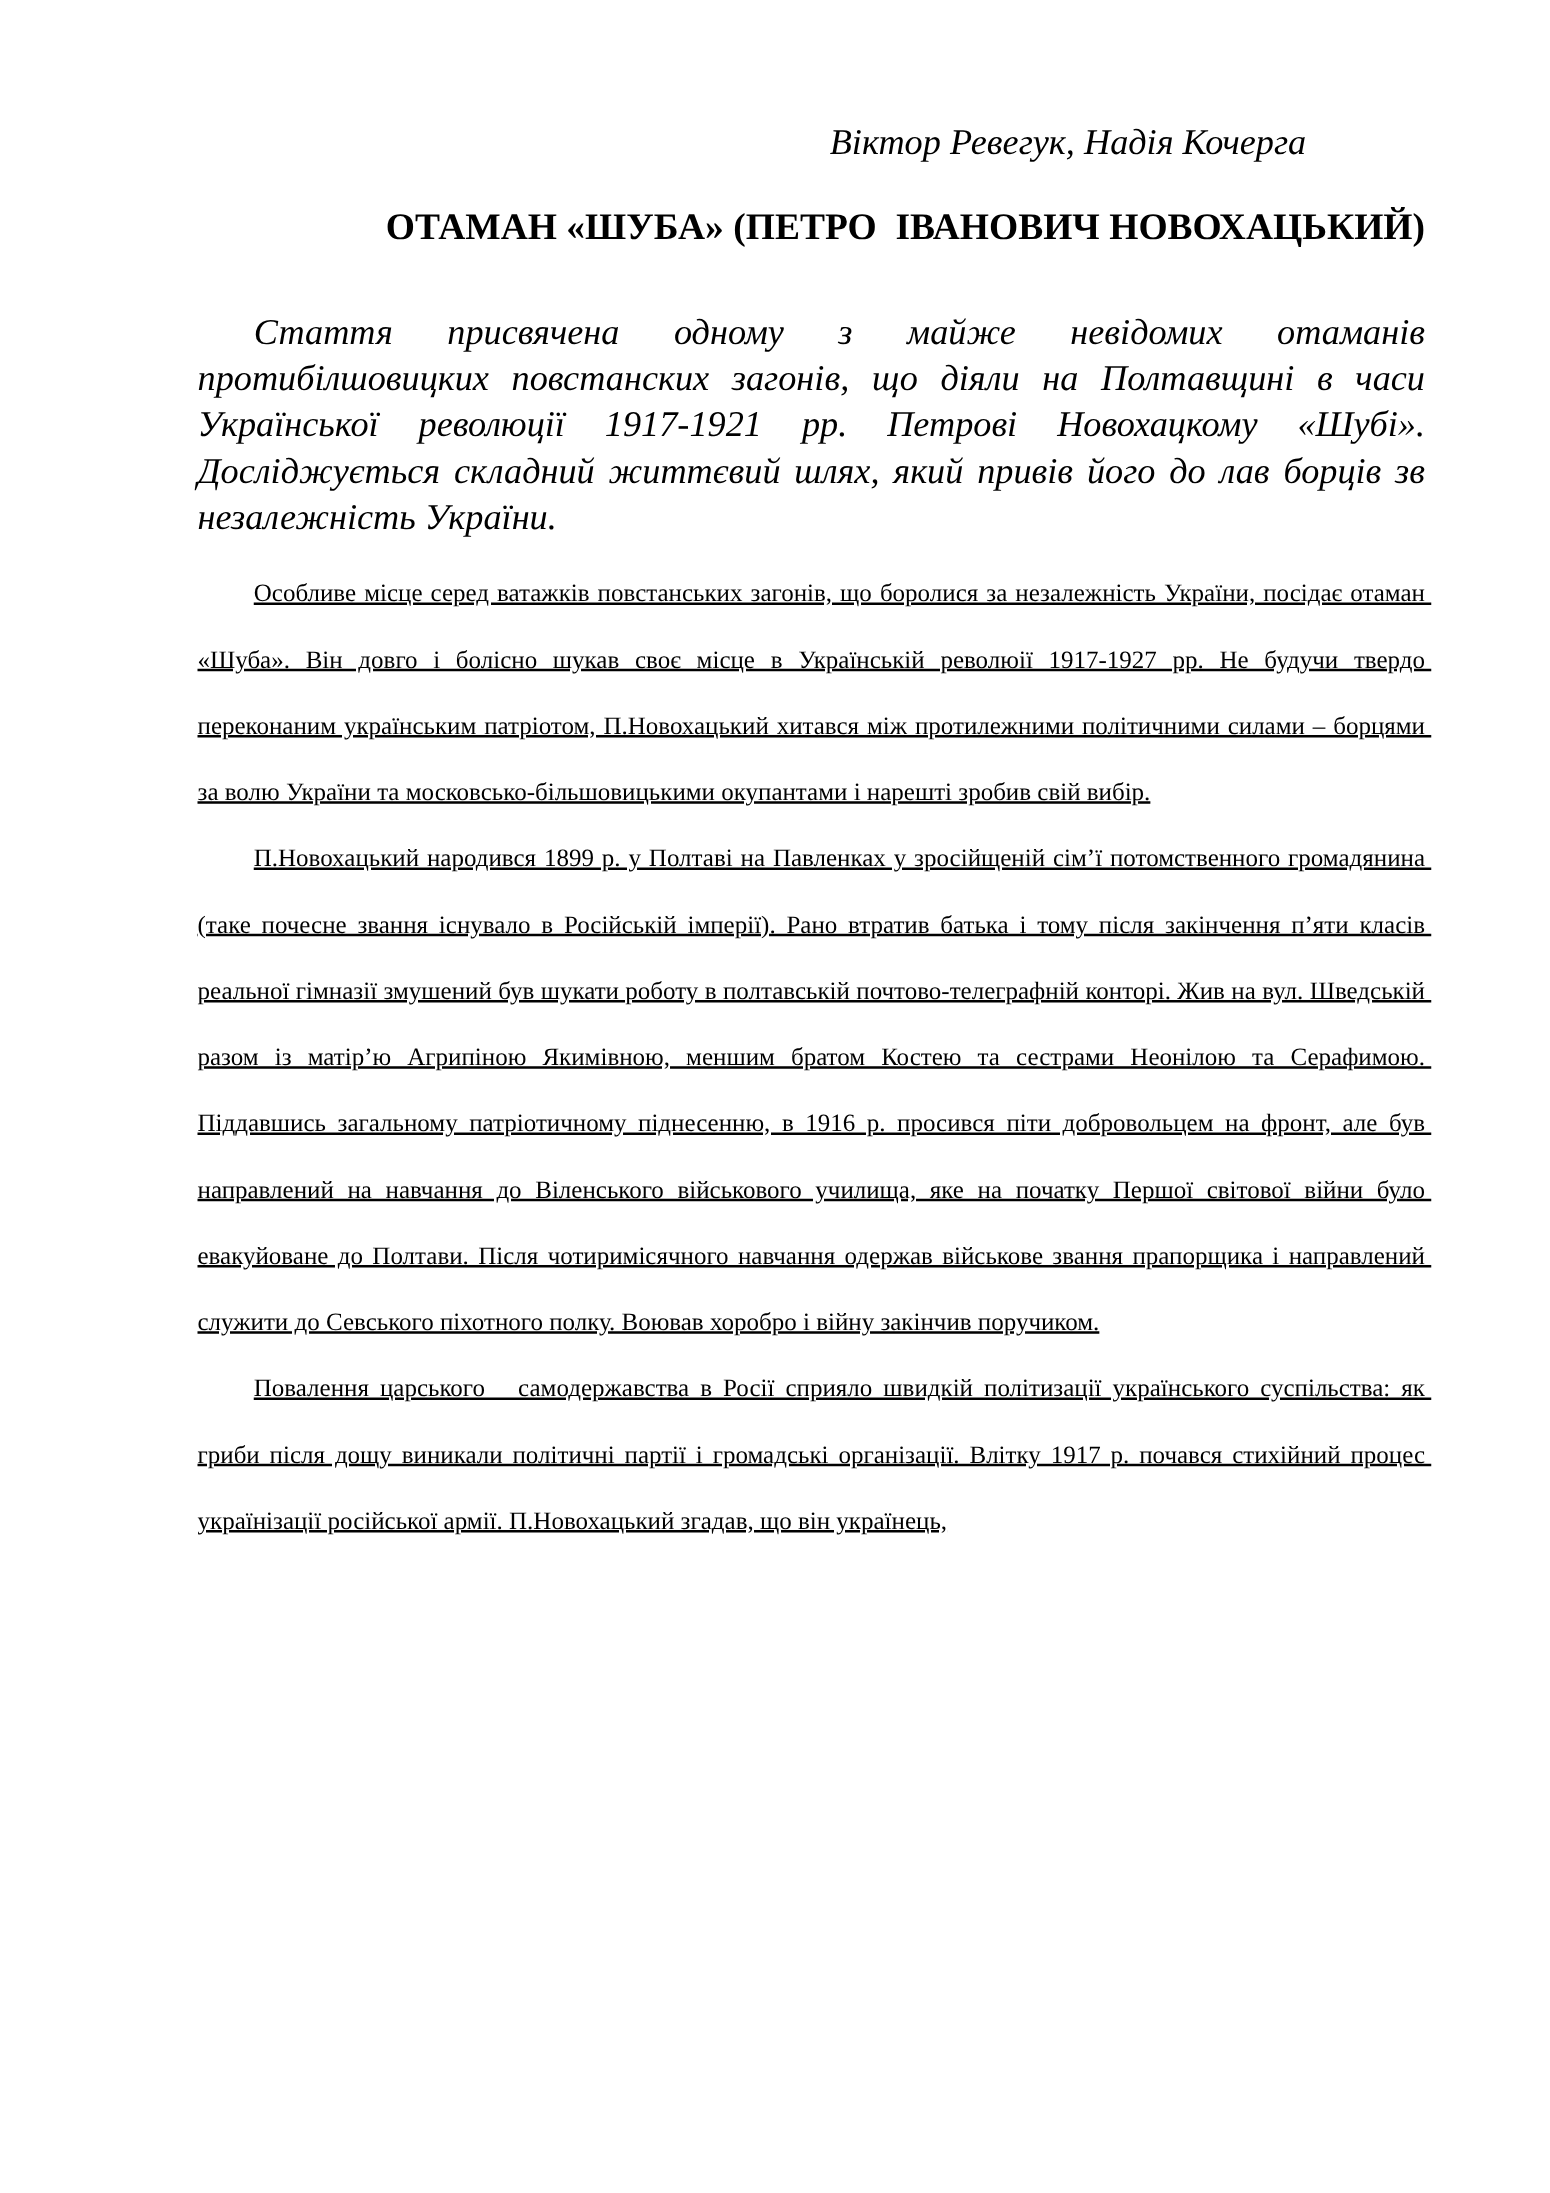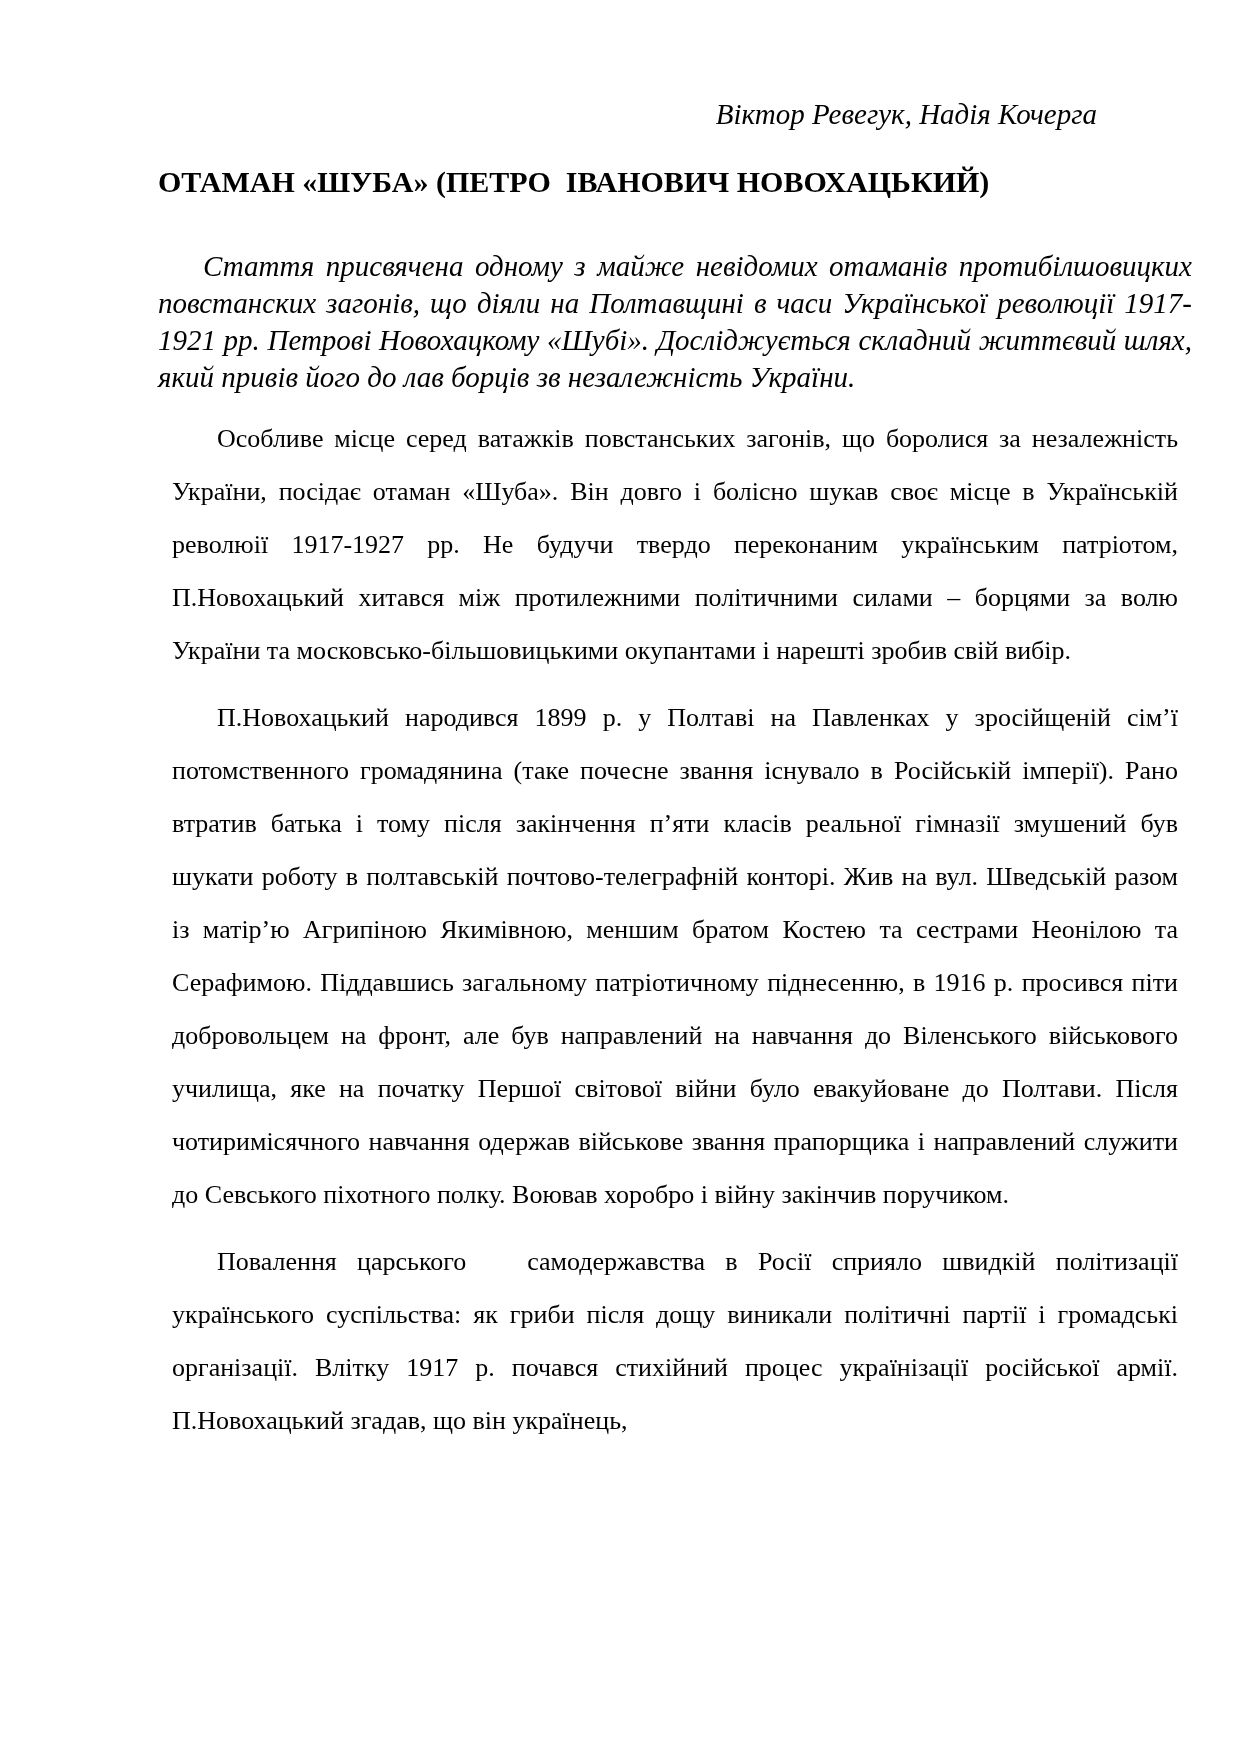--- a/index.html
+++ b/index.html
@@ -7,37 +7,37 @@
     padding: 0;
     background: #e8e8e8;
   }
   .page {
     position: relative;
     width: 1240px;
     height: 1754px;
     margin: 0 auto;
     background: #ffffff;
     box-sizing: border-box;
-    padding: 96px 48px 0 158px;
+    padding: 96px 100px 0 158px;
     font-family: "Liberation Serif", "DejaVu Serif", serif;
     color: #000000;
     overflow: hidden;
   }
   .authors {
     font-style: italic;
     font-size: 29px;
     line-height: 36px;
     text-align: right;
     margin: 0 95px 30px 0;
   }
   .doc-title {
     font-weight: bold;
     font-size: 30px;
     line-height: 40px;
-    text-align: left;
+    text-align: right;
     white-space: pre-wrap;
     margin: 0 0 46px 0;
   }
   .abstract-block {
     font-size: 29px;
     line-height: 37px;
     text-align: justify;
   }
   .abstract {
     margin: 0;
@@ -53,26 +53,27 @@
     font-style: normal;
   }
   .keywords .kw-text {
     font-style: italic;
     white-space: pre-wrap;
   }
   .body-block {
     margin-top: 16px;
   }
   .body-para {
-    margin: 14px;
-    font-size: 26px;
+    margin: 0;
+    font-size: 20px;
     line-height: 53px;
     text-align: justify;
     text-indent: 45px;
     white-space: pre-wrap;
+    text-decoration: underline;
   }
 </style>
 </head>
 <body>
 
 <div class="page">
 
   <p class="authors">Віктор Ревегук, Надія Кочерга</p>
 
   <h1 class="doc-title">ОТАМАН «ШУБА» (ПЕТРО  ІВАНОВИЧ НОВОХАЦЬКИЙ)</h1>

